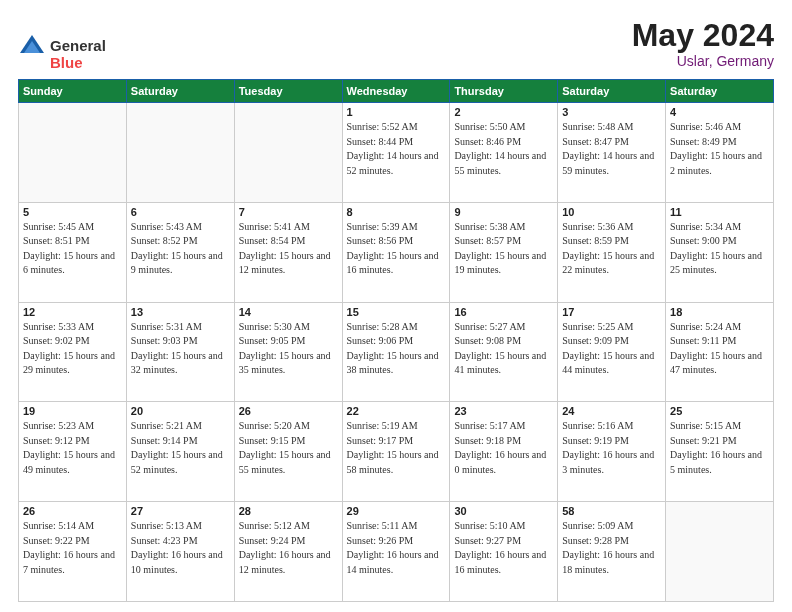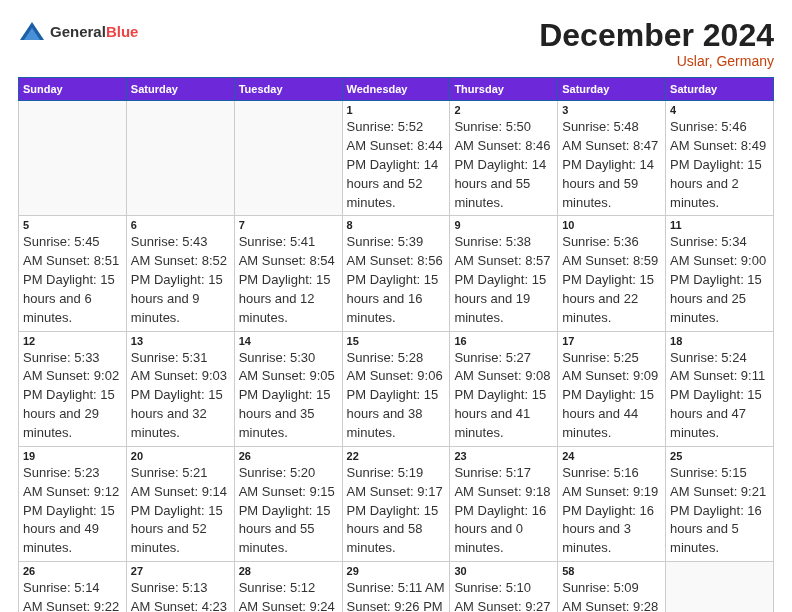--- a/index.html
+++ b/index.html
@@ -23,22 +23,23 @@
       justify-content: space-between;
       margin-bottom: 8px;
     }
     .logo {
       display: flex;
       align-items: center;
       gap: 4px;
     }
     .logo-text {
       display: flex;
-      flex-direction: row;
+      flex-direction: column;
       line-height: 1.1;
+      margin-top: 20px;
     }
     .logo-general {
       font-size: 15px;
       font-weight: bold;
       color: #333;
     }
     .logo-blue {
       font-size: 15px;
       font-weight: bold;
       color: #ef4444;
@@ -51,31 +52,31 @@
       text-align: right;
     }
     .title-month {
       font-size: 32px;
       font-weight: bold;
       color: #222;
       line-height: 1.1;
     }
     .title-location {
       font-size: 14px;
-      color: #c2410c;
+      color: #701a75;
     }
     .calendar {
       flex: 1;
       border: 1px solid #ccc;
       border-collapse: collapse;
       width: 100%;
       table-layout: fixed;
     }
     .calendar th {
-      background: #6d28d9;
+      background: #15803d;
       color: #fff;
       font-size: 11px;
       font-weight: bold;
       padding: 5px 4px;
       text-align: left;
       border: 1px solid #1a5fa8;
     }
     .calendar td {
       border: 1px solid #ccc;
       vertical-align: top;
@@ -89,23 +90,24 @@
       background: #f9f9f9;
     }
     .day-num {
       font-size: 11px;
       font-weight: bold;
       color: #222;
       display: block;
       margin-bottom: 2px;
     }
     .day-info {
-      font-size: 13px;
+      font-size: 10px;
       line-height: 1.45;
       color: #333;
+      font-family: Liberation Serif, serif;
     }
     table {
       width: 100%;
       border-collapse: collapse;
     }
   </style>
 </head>
 <body>
 
 <div class="page">
@@ -114,21 +116,21 @@
       <svg class="logo-icon" viewBox="0 0 28 28">
         <polygon points="14,4 26,22 2,22" fill="#1a5fa8"></polygon>
         <polygon points="14,10 22,22 6,22" fill="#4a90d9"></polygon>
       </svg>
       <div class="logo-text">
         <span class="logo-general">General</span>
         <span class="logo-blue">Blue</span>
       </div>
     </div>
     <div class="title-block">
-      <div class="title-month">December 2024</div>
+      <div class="title-month">May 2024</div>
       <div class="title-location">Uslar, Germany</div>
     </div>
   </div>
 
   <table class="calendar">
     <thead>
       <tr>
         <th>Sunday</th>
         <th>Saturday</th>
         <th>Tuesday</th>

